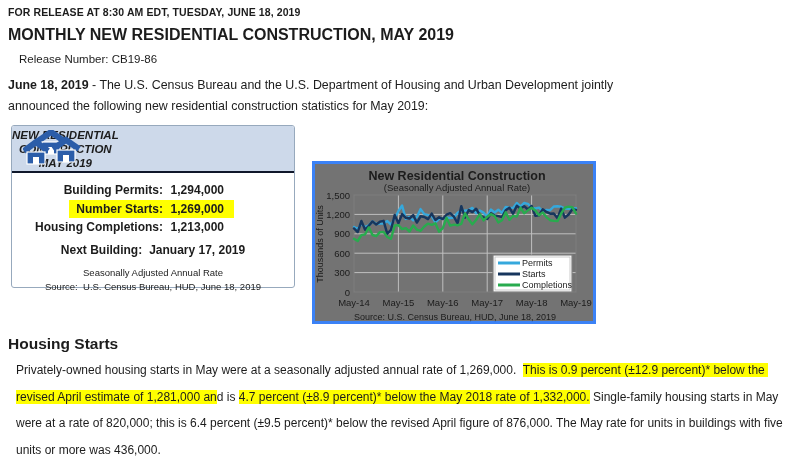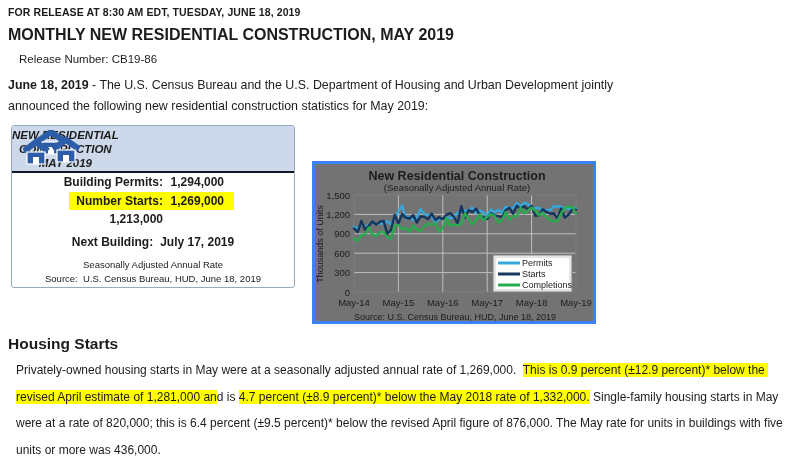--- a/index.html
+++ b/index.html
@@ -9,21 +9,21 @@
   .release-line{font-weight:bold;font-size:10.5px;letter-spacing:.1px;}
   .doc-title{font-size:16px;font-weight:bold;margin:8px 0 0 0;}
   .release-number{font-size:11.5px;margin-top:9px;padding-left:11px;}
   .intro{font-size:12.4px;line-height:21px;margin:10px 0 0 0;max-width:624px;}
   .panels{display:flex;margin:8px 0 0 3px;gap:17px;}
   
   .summary-box{width:284px;height:163px;border:1px solid #97a9bd;border-radius:3px;box-sizing:border-box;background:#fff;}
   .box-header{height:45px;position:relative;display:flex;flex-direction:column;align-items:flex-start;justify-content:center;border-bottom:2px solid #0f172a;border-radius:2px 2px 0 0;font-style:italic;}
   .houses{position:absolute;left:11px;top:4px;width:58px;height:36px;}
   .box-header-text{text-align:center;font-weight:bold;font-size:11.5px;line-height:14px;}
-  .box-body{padding-top:0;}
+  .box-body{padding-top:8px;}
   .stat-rows{font-size:12px;font-weight:bold;}
   .stat-row{display:grid;grid-template-columns:141px 56px;column-gap:5px;margin-left:10px;width:202px;line-height:18.5px;position:relative;}
   .stat-row span{position:relative;z-index:1;}
   .stat-row.hl::before{content:"";position:absolute;left:47px;right:-10px;top:0;bottom:0;background:var(--hl-color,#ffff00);z-index:0;}
   .stat-label{text-align:right;}
   .stat-value{text-align:right;}
   .next-release{text-align:center;font-weight:bold;font-size:12px;margin-top:6px;}
   .nr-val{margin-left:7px;}
   .box-note{font-size:9.5px;text-align:center;margin-top:10px;white-space:pre;}
   .box-source{font-size:9.5px;text-align:center;margin-top:3px;white-space:pre;}
@@ -88,25 +88,26 @@
         <div class="stat-rows">
           <div class="stat-row">
             <span class="stat-label">Building Permits:</span>
             <span class="stat-value">1,294,000</span>
           </div>
           <div class="stat-row hl" style="--hl-color: #ffff00;">
             <span class="stat-label">Number Starts:</span>
             <span class="stat-value">1,269,000</span>
           </div>
           <div class="stat-row">
+            <span class="stat-label">Housing Completions:</span>
             <span class="stat-value">1,213,000</span>
           </div>
         </div>
         <div class="next-release">
-          <span>Next Building:</span><span class="nr-val">July 17, 2019</span>
+          <span>Next Building:</span><span class="nr-val">January 17, 2019</span>
         </div>
         <div class="box-note">Seasonally Adjusted Annual Rate</div>
         <div class="box-source">Source:  U.S. Census Bureau, HUD, June 18, 2019</div>
       </div>
     </div>
 
     <div class="chart-box">
       <svg id="chart-svg" viewBox="0 0 282 161">
         <text class="ct" x="142" y="16" text-anchor="middle">New Residential Construction</text>
         <text class="cs" x="142" y="27" text-anchor="middle">(Seasonally Adjusted Annual Rate)</text>

